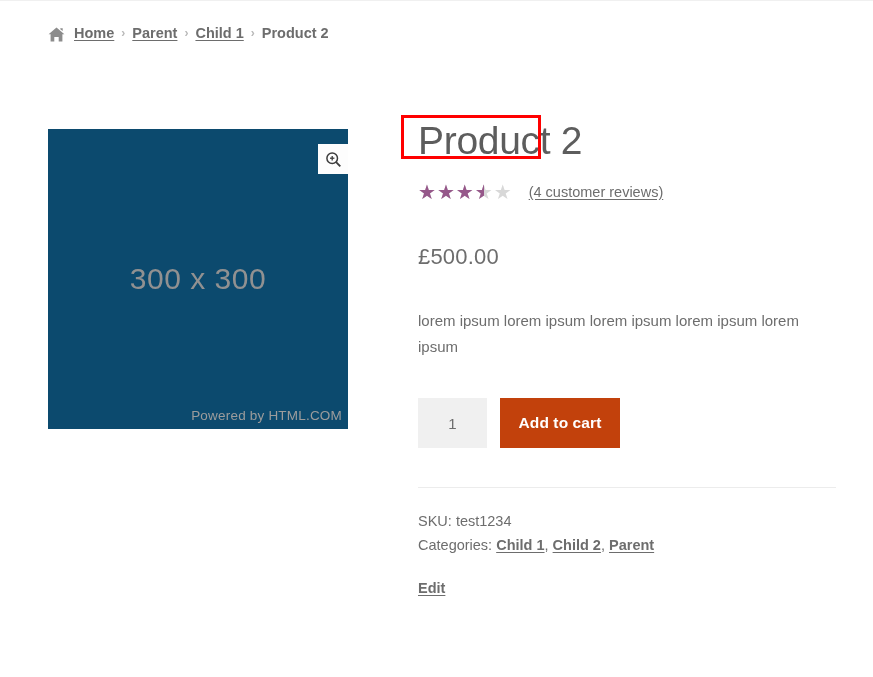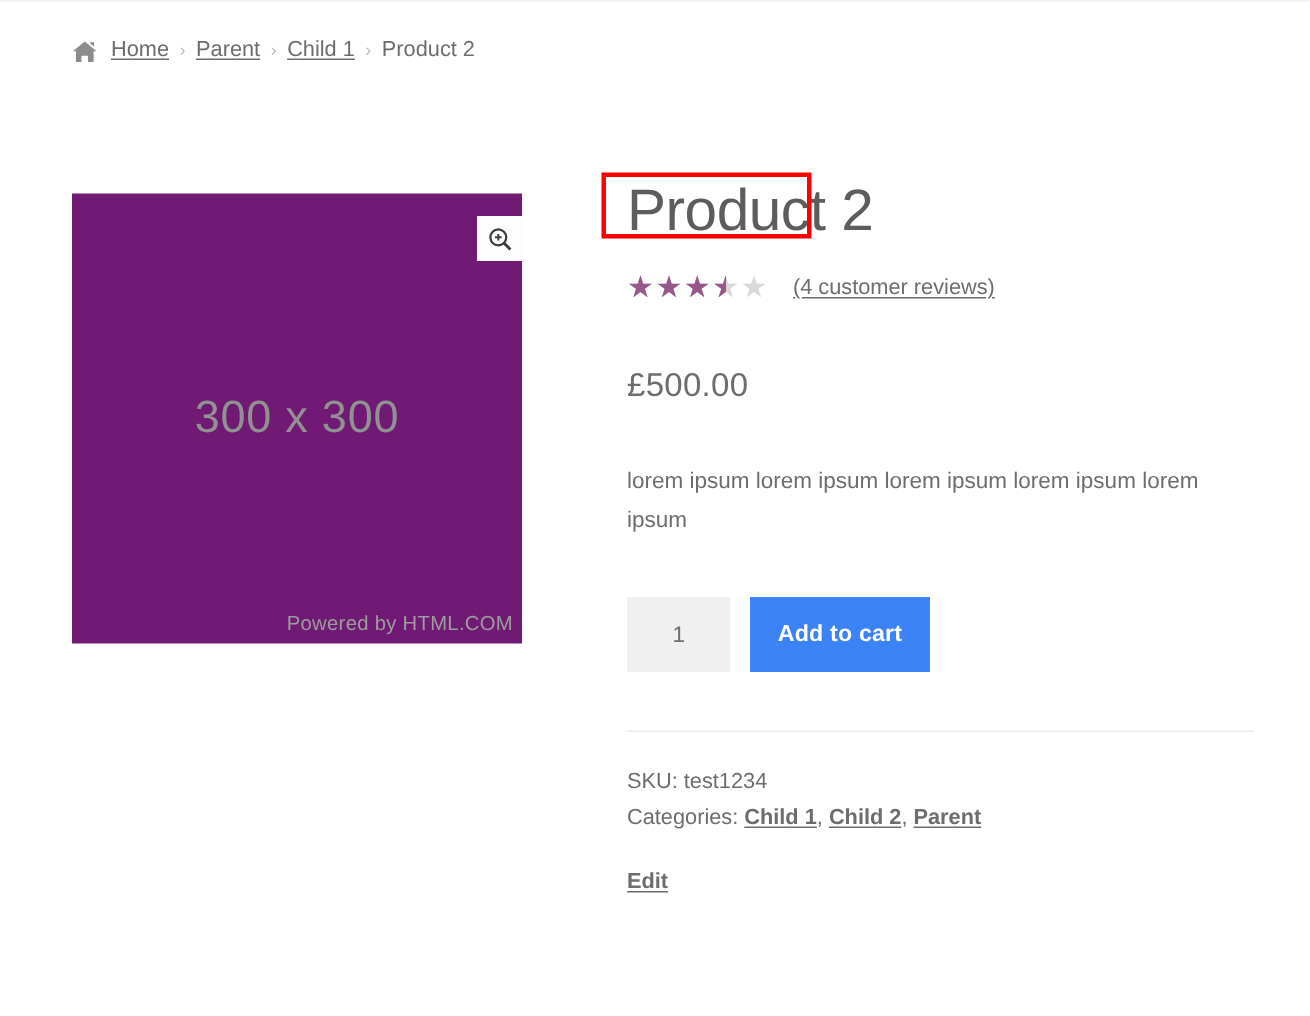--- a/index.html
+++ b/index.html
@@ -21,20 +21,21 @@
   
   .breadcrumb {
     position: absolute;
     left: 48px;
     top: 24px;
     display: flex;
     align-items: center;
     font-size: 14.5px;
     color: #6d6d6d;
     white-space: nowrap;
+    font-weight: bold;
   }
   .home-icon {
     display: inline-block;
     width: 17px;
     height: 15px;
     margin-right: 9px;
     position: relative;
     top: 1px;
   }
   .home-icon svg { display: block; }
@@ -57,21 +58,21 @@
   .product-gallery {
     position: absolute;
     left: 48px;
     top: 128px;
     width: 300px;
     height: 300px;
   }
   .img-placeholder {
     width: 300px;
     height: 300px;
-    background: #701a75;
+    background: #0c4a6e;
     position: relative;
   }
   .img-dims {
     position: absolute;
     left: 0;
     right: 0;
     top: 50%;
     transform: translateY(-50%);
     text-align: center;
     font-size: 30px;
@@ -189,21 +190,21 @@
     outline: none;
     text-align: center;
     font-family: "Liberation Sans", sans-serif;
     font-size: 15px;
     color: #6d6d6d;
   }
   .add-to-cart {
     margin-left: 13px;
     width: 120px;
     height: 50px;
-    background: #3b82f6;
+    background: #c2410c;
     color: #ffffff;
     border: none;
     font-family: "Liberation Sans", sans-serif;
     font-size: 15.5px;
     font-weight: bold;
     cursor: pointer;
     letter-spacing: 0.1px;
   }
 
   

